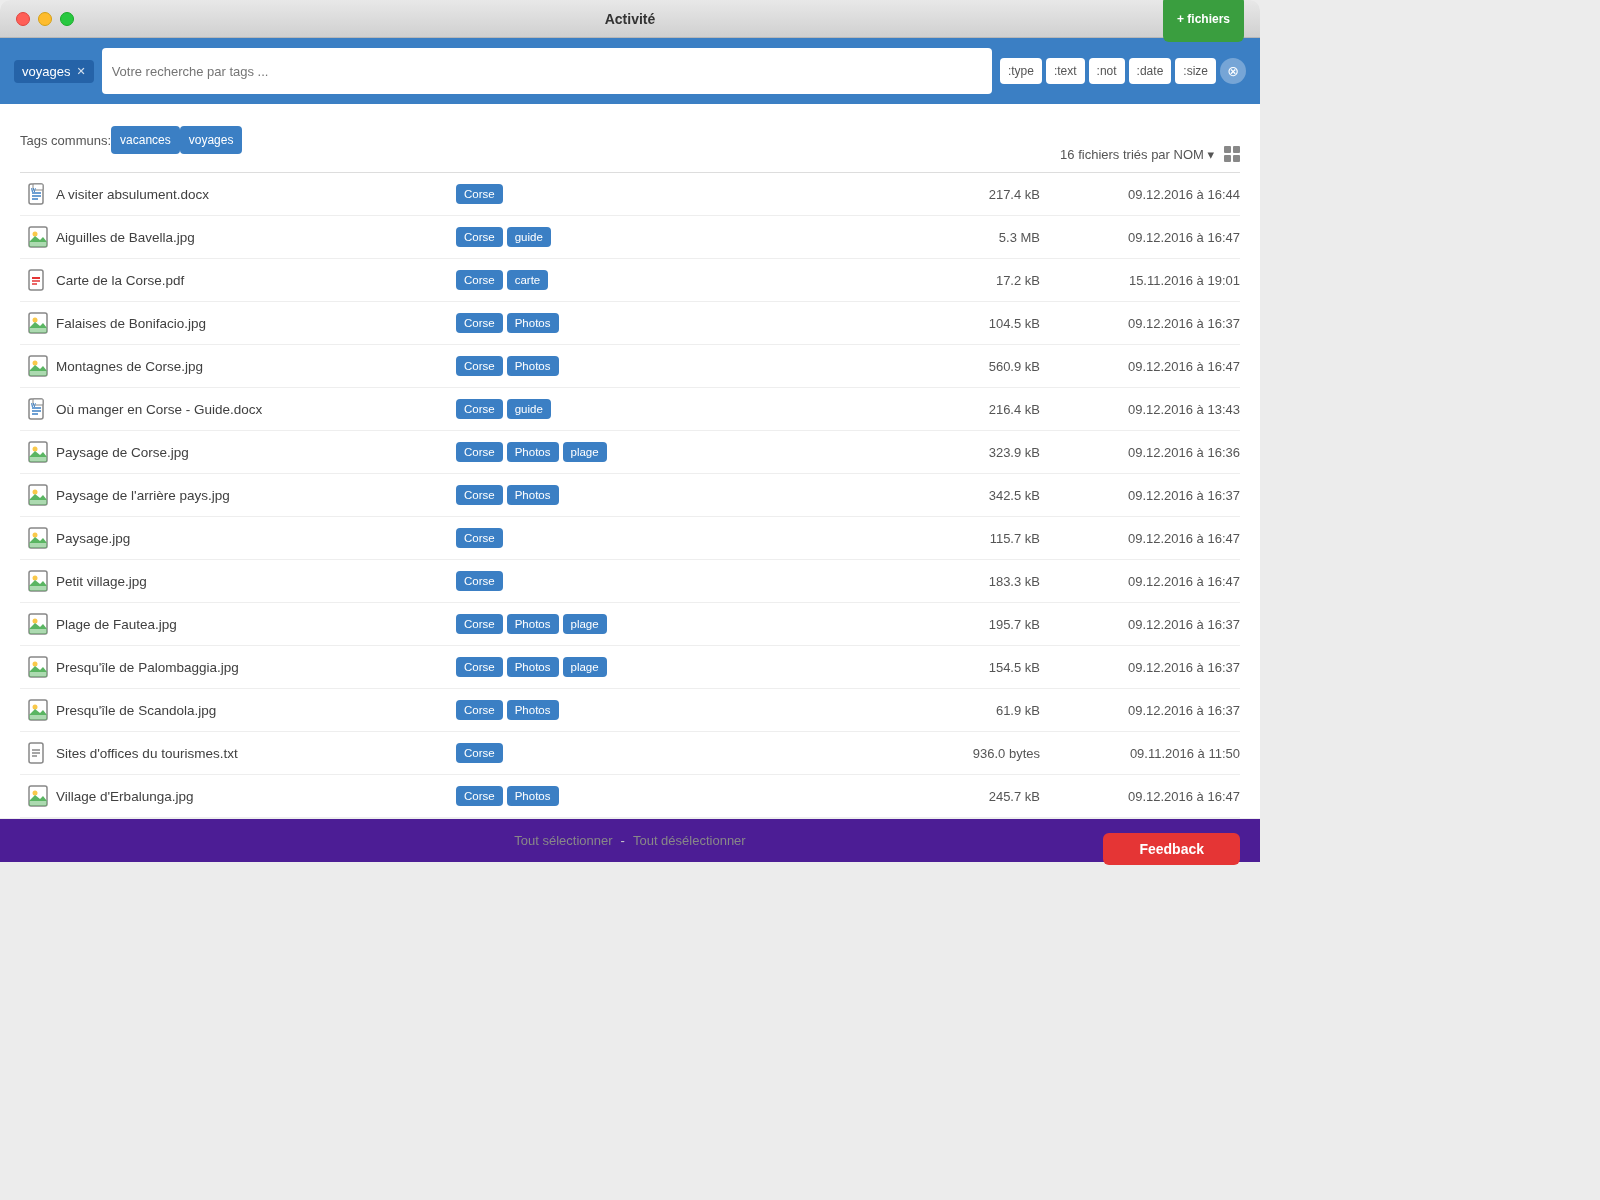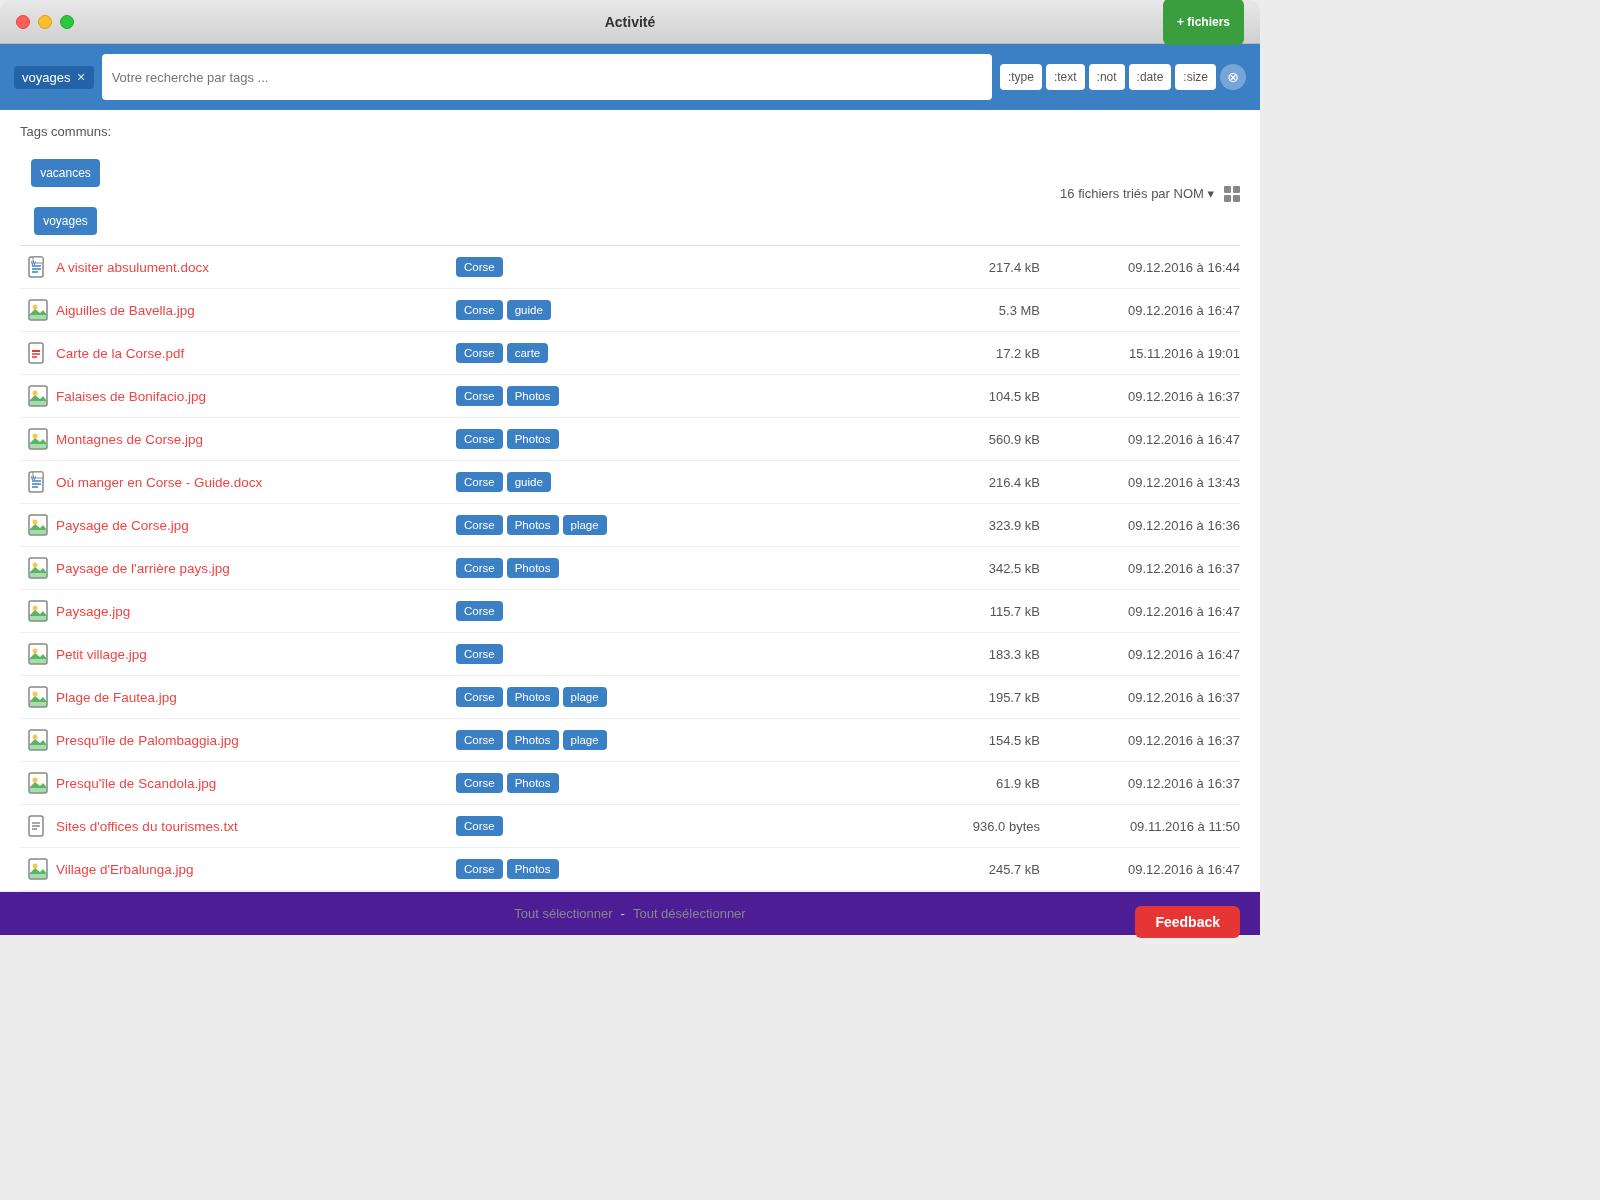--- a/index.html
+++ b/index.html
@@ -8,21 +8,21 @@
       background: #ececec;
       width: 1260px;
       min-height: 960px;
       border-radius: 10px;
       overflow: hidden;
     }
 
     
     .title-bar {
       background: linear-gradient(180deg, #e8e8e8 0%, #d0d0d0 100%);
-      height: 44px;
+      height: 38px;
       display: flex;
       align-items: center;
       padding: 0 16px;
       border-bottom: 1px solid #b8b8b8;
       border-radius: 10px 10px 0 0;
       position: relative;
     }
     .traffic-lights {
       display: flex;
       gap: 8px;
@@ -133,24 +133,23 @@
     
     .tags-communs-row {
       display: flex;
       align-items: center;
       justify-content: space-between;
       margin-bottom: 10px;
     }
     .tags-communs-left {
       display: flex;
       align-items: center;
-      gap: 20px;
+      gap: 0;
       font-size: 13px;
       color: #555;
-      flex-direction: column;
     }
     .common-tag {
       background: #3b7fc4;
       color: white;
       border-radius: 4px;
       padding: 7px 9px;
       font-size: 12px;
       cursor: pointer;
     }
     .sort-info {
@@ -179,21 +178,21 @@
       flex-shrink: 0;
       display: flex;
       align-items: center;
       justify-content: center;
       font-size: 18px;
       color: #666;
     }
     .file-name {
       flex: 0 0 400px;
       font-size: 13.5px;
-      color: #ef4444;
+      color: #404040;
     }
     .file-tags {
       flex: 1;
       display: flex;
       gap: 4px;
       flex-wrap: wrap;
     }
     .file-tag {
       background: #3b7fc4;
       color: white;
@@ -235,21 +234,21 @@
       cursor: pointer;
     }
     .footer-links .separator { color: #ccc; }
     .feedback-btn {
       position: absolute;
       right: 20px;
       background: #e53535;
       color: white;
       border: none;
       border-radius: 6px;
-      padding: 8px 20px;
+      padding: 8px 36px;
       font-size: 14px;
       font-weight: 600;
       cursor: pointer;
     }
 
     
     .grid-squares {
       display: inline-grid;
       grid-template-columns: repeat(2, 7px);
       grid-template-rows: repeat(2, 7px);

